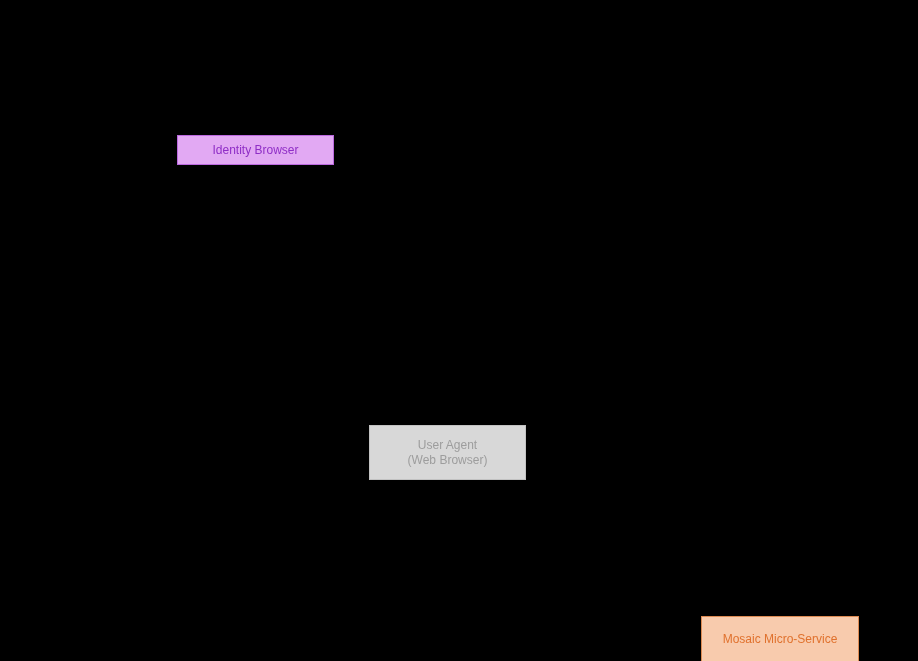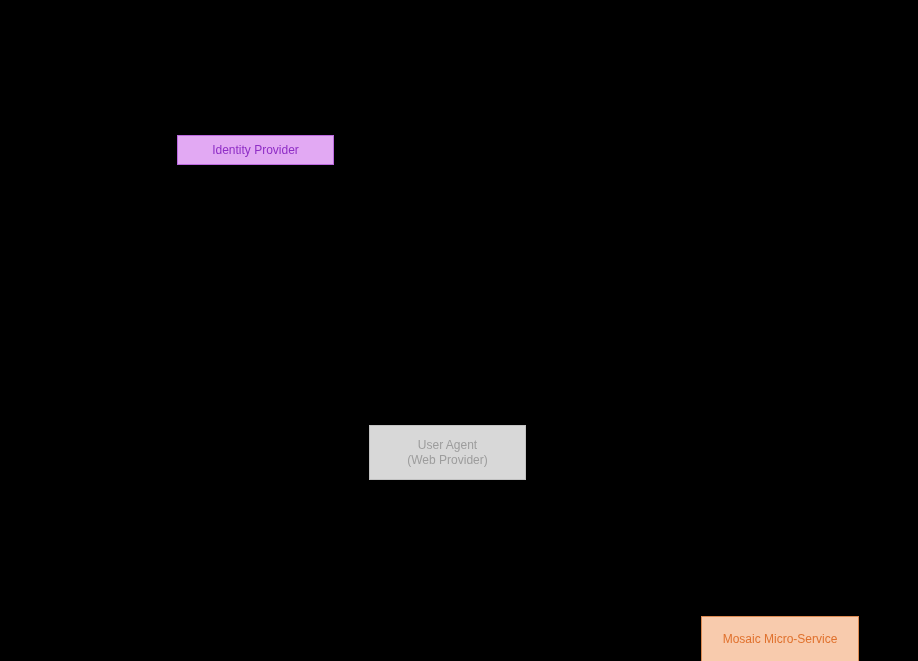--- a/index.html
+++ b/index.html
@@ -31,26 +31,26 @@
   .node span {
     display: block;
   }
 </style>
 </head>
 <body>
 
 <div id="canvas">
 
   <div class="node" style="left: 177px; top: 135px; width: 157px; height: 30px; background-color: rgb(226, 169, 243); border-color: rgb(188, 104, 224); color: rgb(143, 46, 198);">
-    <span>Identity Provider</span>
+    <span>Identity Browser</span>
   </div>
 
 
   <div class="node" style="left: 369px; top: 425px; width: 157px; height: 55px; background-color: rgb(216, 216, 216); border-color: rgb(194, 194, 194); color: rgb(157, 157, 157);">
     <span>User Agent</span>
-    <span>(Web Provider)</span>
+    <span>(Web Browser)</span>
   </div>
 
   <div class="node" style="left: 701px; top: 616px; width: 158px; height: 46px; background-color: rgb(248, 203, 173); border-color: rgb(221, 138, 82); color: rgb(224, 113, 45);">
     <span>Mosaic Micro-Service</span>
   </div>
 
 </div>
 
 </body></html>

